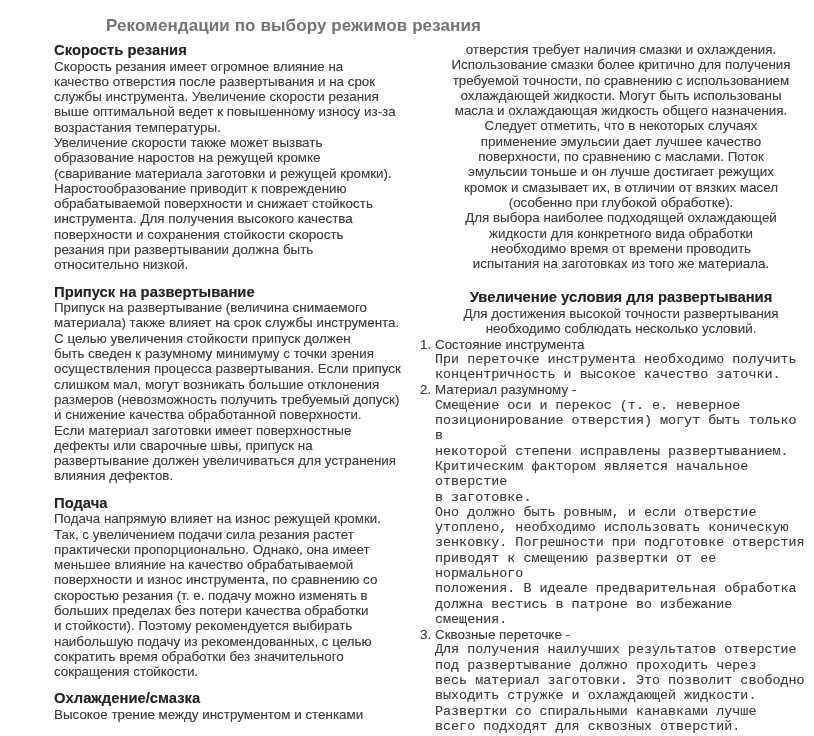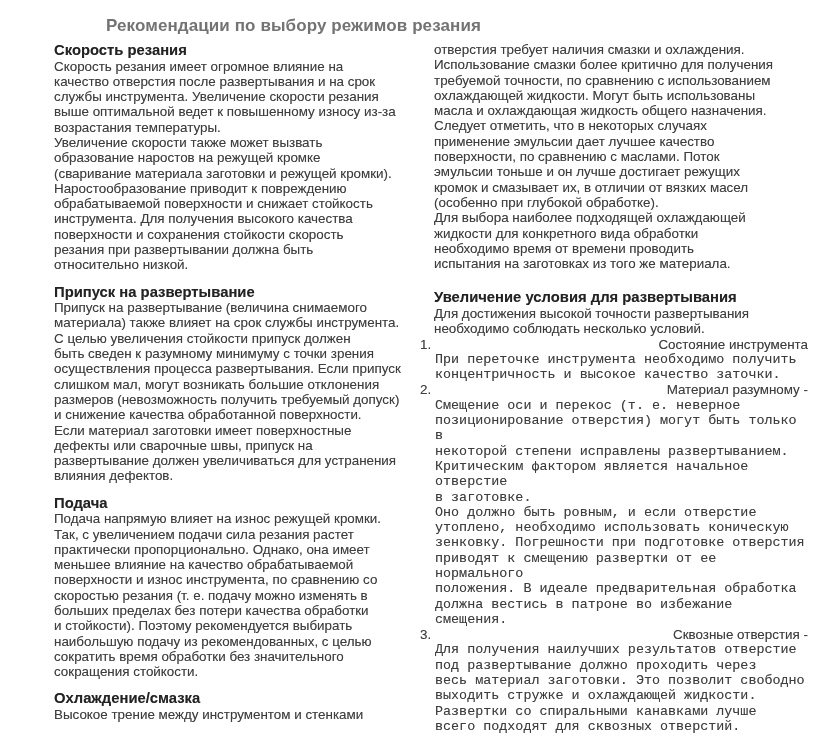--- a/index.html
+++ b/index.html
@@ -40,26 +40,26 @@
     line-height: 16.5px;
     font-weight: 700;
     color: #232323;
     white-space: nowrap;
   }
   .body-text {
     margin: 0;
     white-space: pre-line;
   }
   
-  .col-right .pad { margin-left: 14px; }
+  .col-right .pad { margin-left: 14px; text-align: center; }
   .cond-section { margin-top: 18px; }
   .cond-list { margin: 0; padding: 0; list-style: none; }
   .cond-item { position: relative; padding-left: 15px; }
   .item-number { position: absolute; left: 0; top: 0; }
-  .item-label { white-space: nowrap; text-align: right; }
+  .item-label { white-space: nowrap; }
   .item-body { white-space: pre-line; font-family: Liberation Mono, monospace; }
 </style>
 </head>
 <body>
 
 <div class="page">
 
   <h1 class="doc-title">Рекомендации по выбору режимов резания</h1>
 
   <div class="col col-left">
@@ -163,21 +163,21 @@
 Оно должно быть ровным, и если отверстие
 утоплено, необходимо использовать коническую
 зенковку. Погрешности при подготовке отверстия
 приводят к смещению развертки от ее нормального
 положения. В идеале предварительная обработка
 должна вестись в патроне во избежание смещения.</div>
         </div>
 
         <div class="cond-item">
           <span class="item-number">3.</span>
-          <div class="item-label">Сквозные отверстия -</div>
+          <div class="item-label">Сквозные переточке -</div>
           <div class="item-body">Для получения наилучших результатов отверстие
 под развертывание должно проходить через
 весь материал заготовки. Это позволит свободно
 выходить стружке и охлаждающей жидкости.
 Развертки со спиральными канавками лучше
 всего подходят для сквозных отверстий.</div>
         </div>
 
         <div class="cond-item">
           <span class="item-number">4.</span>

